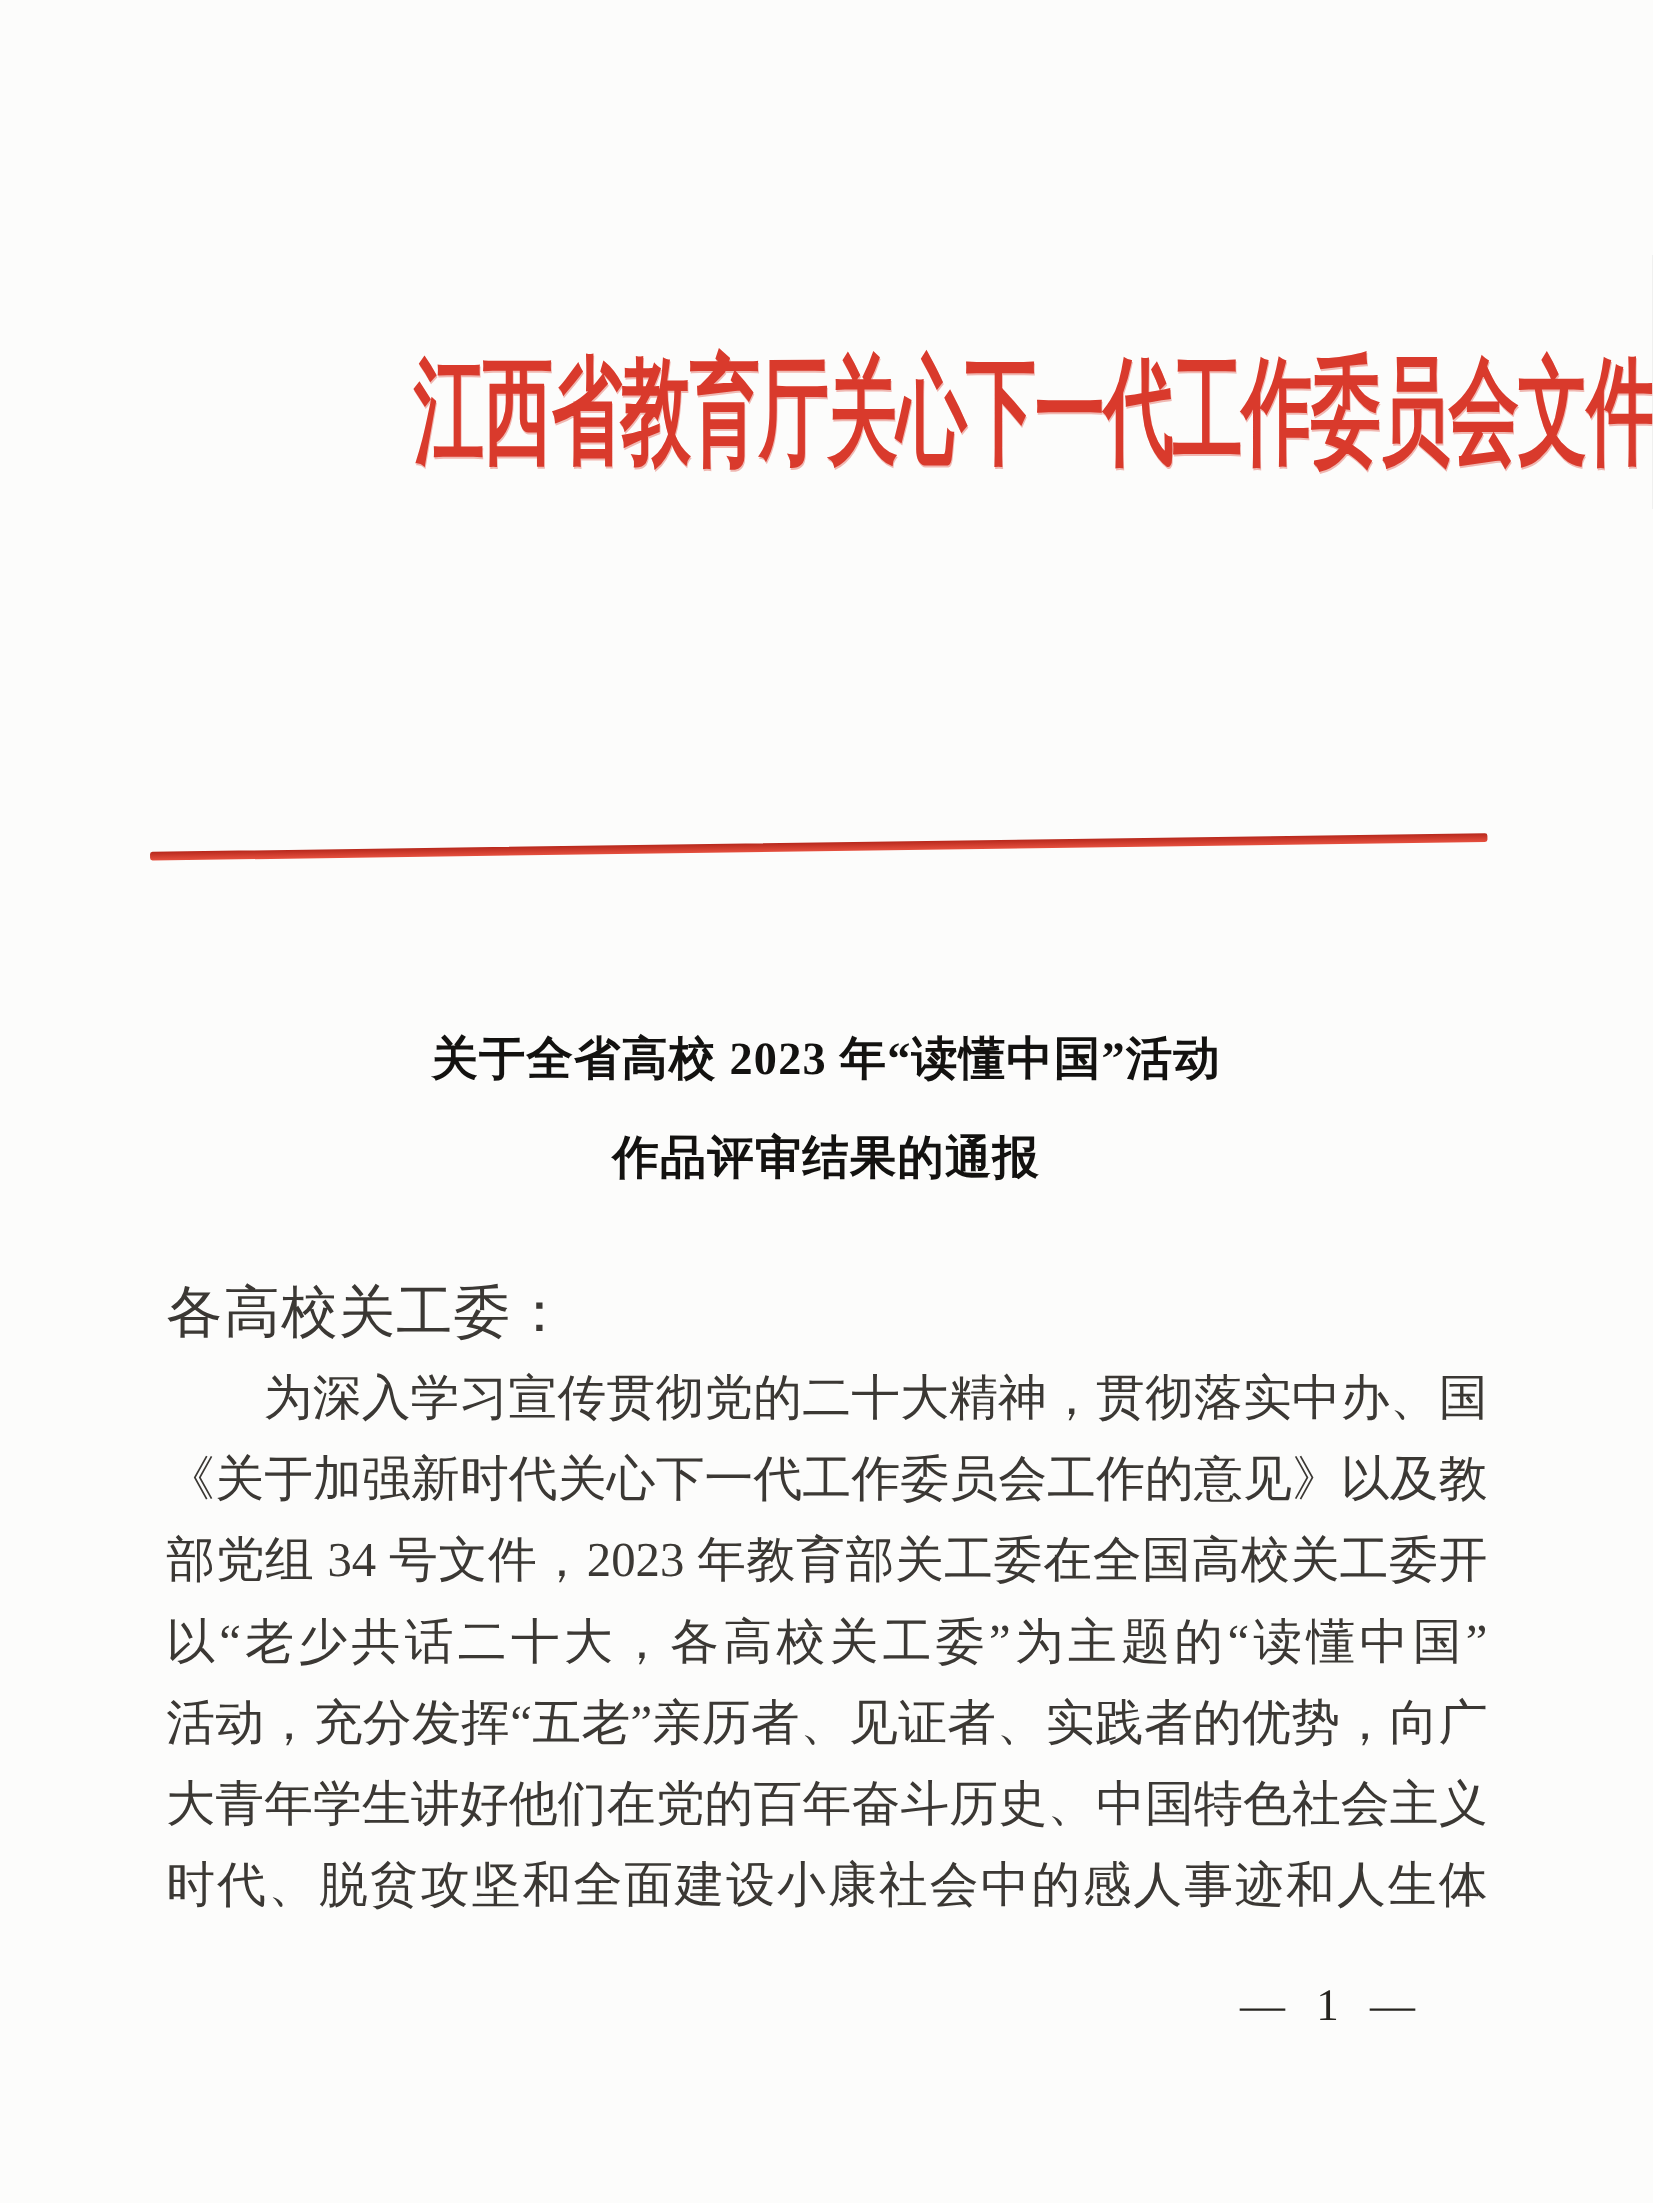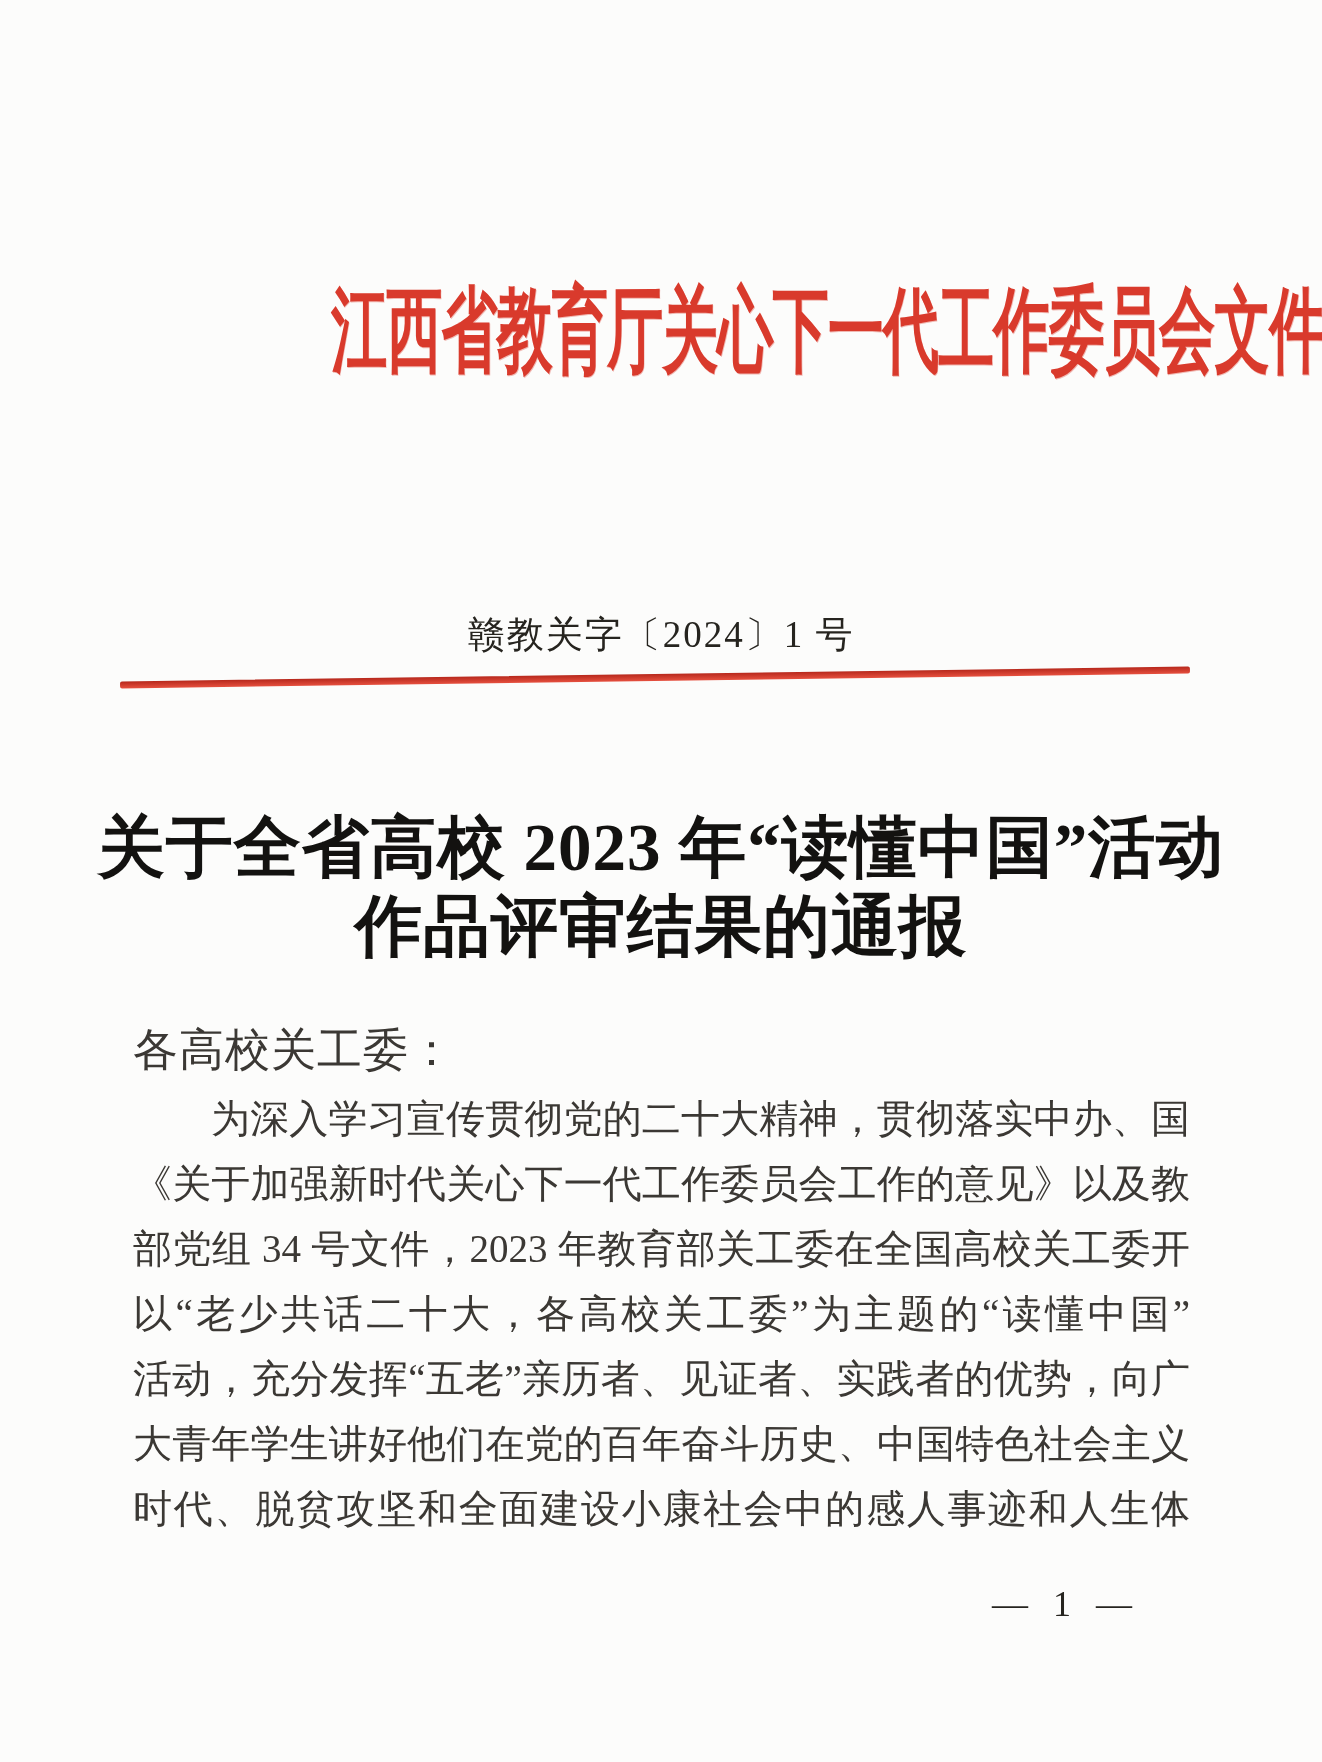--- a/index.html
+++ b/index.html
@@ -62,21 +62,21 @@
     border-radius: 2px;
   }
 
   
   .doc-title {
     position: absolute;
     top: 808px;
     left: 0;
     width: 100%;
     text-align: center;
-    font-size: 67px;
+    font-size: 37px;
     font-weight: bold;
     color: #131210;
     line-height: 79px;
     letter-spacing: 1px;
   }
   .doc-title .t-line { display: block; }
 
   
   .salutation {
     position: absolute;
@@ -116,21 +116,20 @@
 </style>
 </head>
 <body>
 
 <div class="page">
 
   <div class="red-header">
     <span class="condensed">江西省教育厅关心下一代工作委员会文件</span>
   </div>
 
-  <div class="doc-number">赣教关字〔2024〕1 号</div>
 
   <div class="red-line"></div>
 
   <h1 class="doc-title">
     <span class="t-line">关于全省高校 2023 年“读懂中国”活动</span>
     <span class="t-line">作品评审结果的通报</span>
   </h1>
 
   <div class="salutation">各高校关工委：</div>
 

